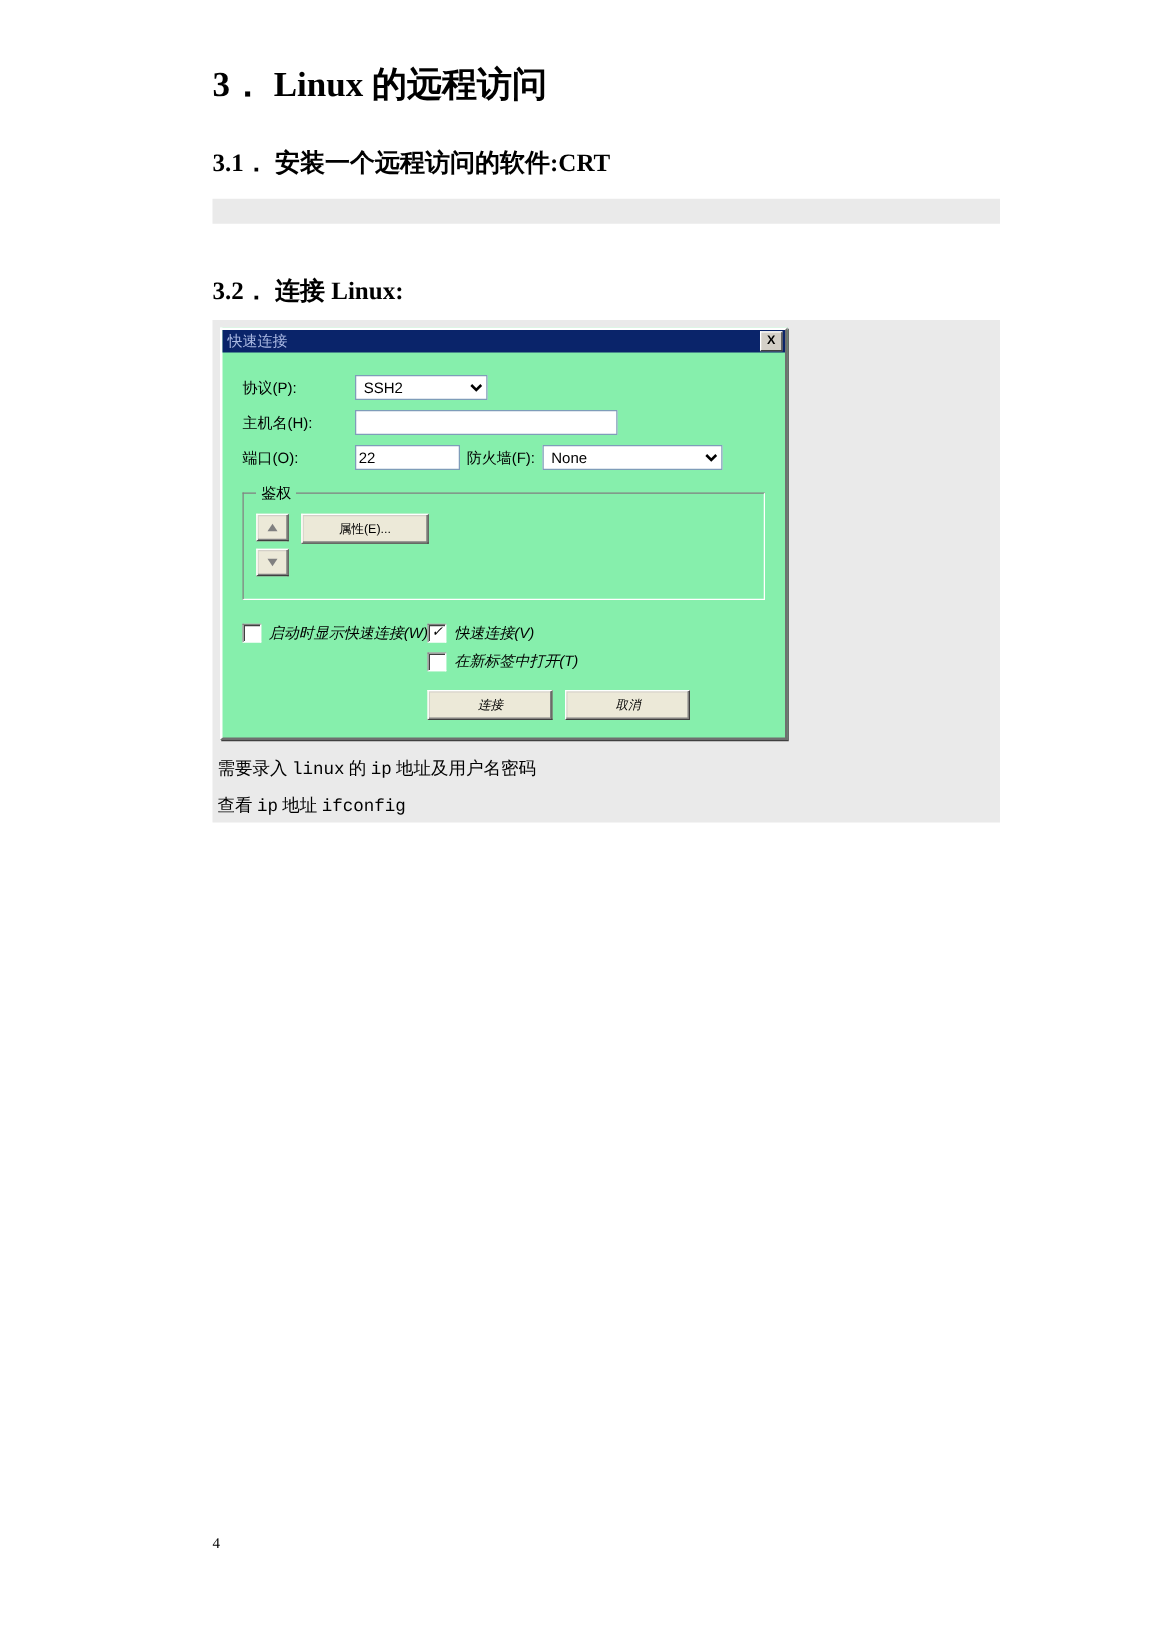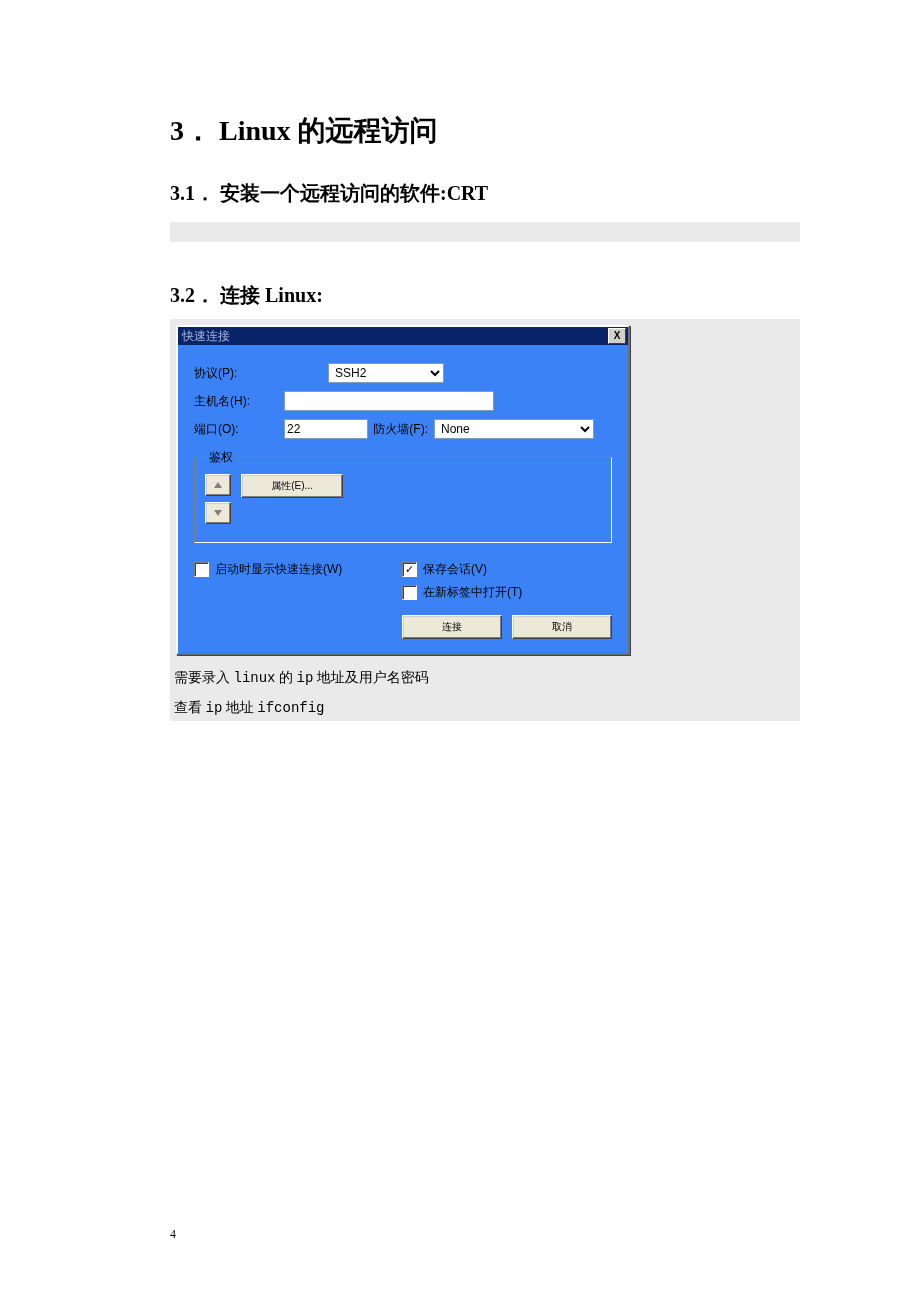--- a/index.html
+++ b/index.html
@@ -7,21 +7,21 @@
     padding: 0;
     background: #ffffff;
     font-family: "SimSun", "宋体", serif;
     color: #000;
   }
   .page {
     width: 920px;
     min-height: 1302px;
     position: relative;
     box-sizing: border-box;
-    padding: 112px 120px 40px 170px;
+    padding: 49px 120px 40px 170px;
   }
   .h1 {
     font-size: 28px;
     font-weight: bold;
     margin: 0 0 30px 0;
     font-family: "SimSun", "宋体", "Times New Roman", serif;
   }
   .h2 {
     font-size: 20px;
     font-weight: bold;
@@ -45,21 +45,21 @@
   .gray-block .note-line .mono {
     font-family: Liberation Mono, monospace;
   }
 
   
   .dialog-wrap {
     padding: 6px;
   }
   .dialog {
     width: 450px;
-    background: #3b82f6;
+    background: #86efac;
     border: 2px solid #ffffff;
     border-right-color: #6f6f6f;
     border-bottom-color: #6f6f6f;
     box-shadow: 1px 1px 0 #404040;
     font-family: Tahoma, "Microsoft Sans Serif", sans-serif;
     font-size: 12px;
     color: #000;
   }
   .titlebar {
     background: #0a246a;
@@ -112,24 +112,24 @@
   }
   select.win, input.win {
     font-family: Tahoma, sans-serif;
     font-size: 12px;
     background: #ffffff;
     border: 1px solid #7f9db9;
     height: 20px;
     box-sizing: border-box;
     padding: 1px 2px;
   }
-  .win-sel-narrow { width: 116px; margin-left: 44px; }
+  .win-sel-narrow { width: 106px; }
   .win-in-wide   { width: 210px; }
   .win-in-port   { width: 84px;  }
-  .win-sel-fw    { width: 160px; }
+  .win-sel-fw    { width: 144px; }
 
   
   .auth-fs {
     border: 1px solid #ffffff;
     border-left-color: #808080;
     border-top-color: #808080;
     padding: 8px 10px 18px 10px;
     margin: 10px 0 18px 0;
   }
   .auth-fs legend {
@@ -182,22 +182,22 @@
     width: 24px;
     height: 20px;
     padding: 0;
     color: #808080;
   }
   .arrow-btn svg { width: 10px; height: 10px; }
   .btn-prop { width: 80px; }
 
   .bottom-opts {
     display: flex;
-    justify-content: space-between;
     margin-top: 6px;
+    font-style: italic;
   }
   .bottom-opts .col {
     display: flex;
     flex-direction: column;
     gap: 6px;
     align-items: flex-start;
   }
   .ck-row {
     display: flex;
     align-items: center;
@@ -300,21 +300,21 @@
           <div class="bottom-opts">
             <div class="col">
               <div class="ck-row">
                 <span class="ck3d"></span>
                 <span>启动时显示快速连接(W)</span>
               </div>
             </div>
             <div class="col">
               <div class="ck-row">
                 <span class="ck3d checked"></span>
-                <span>保存会话(V)</span>
+                <span>快速连接(V)</span>
               </div>
               <div class="ck-row">
                 <span class="ck3d"></span>
                 <span>在新标签中打开(T)</span>
               </div>
               <div class="dlg-btn-row">
                 <span class="win-btn">连接</span>
                 <span class="win-btn">取消</span>
               </div>
             </div>

